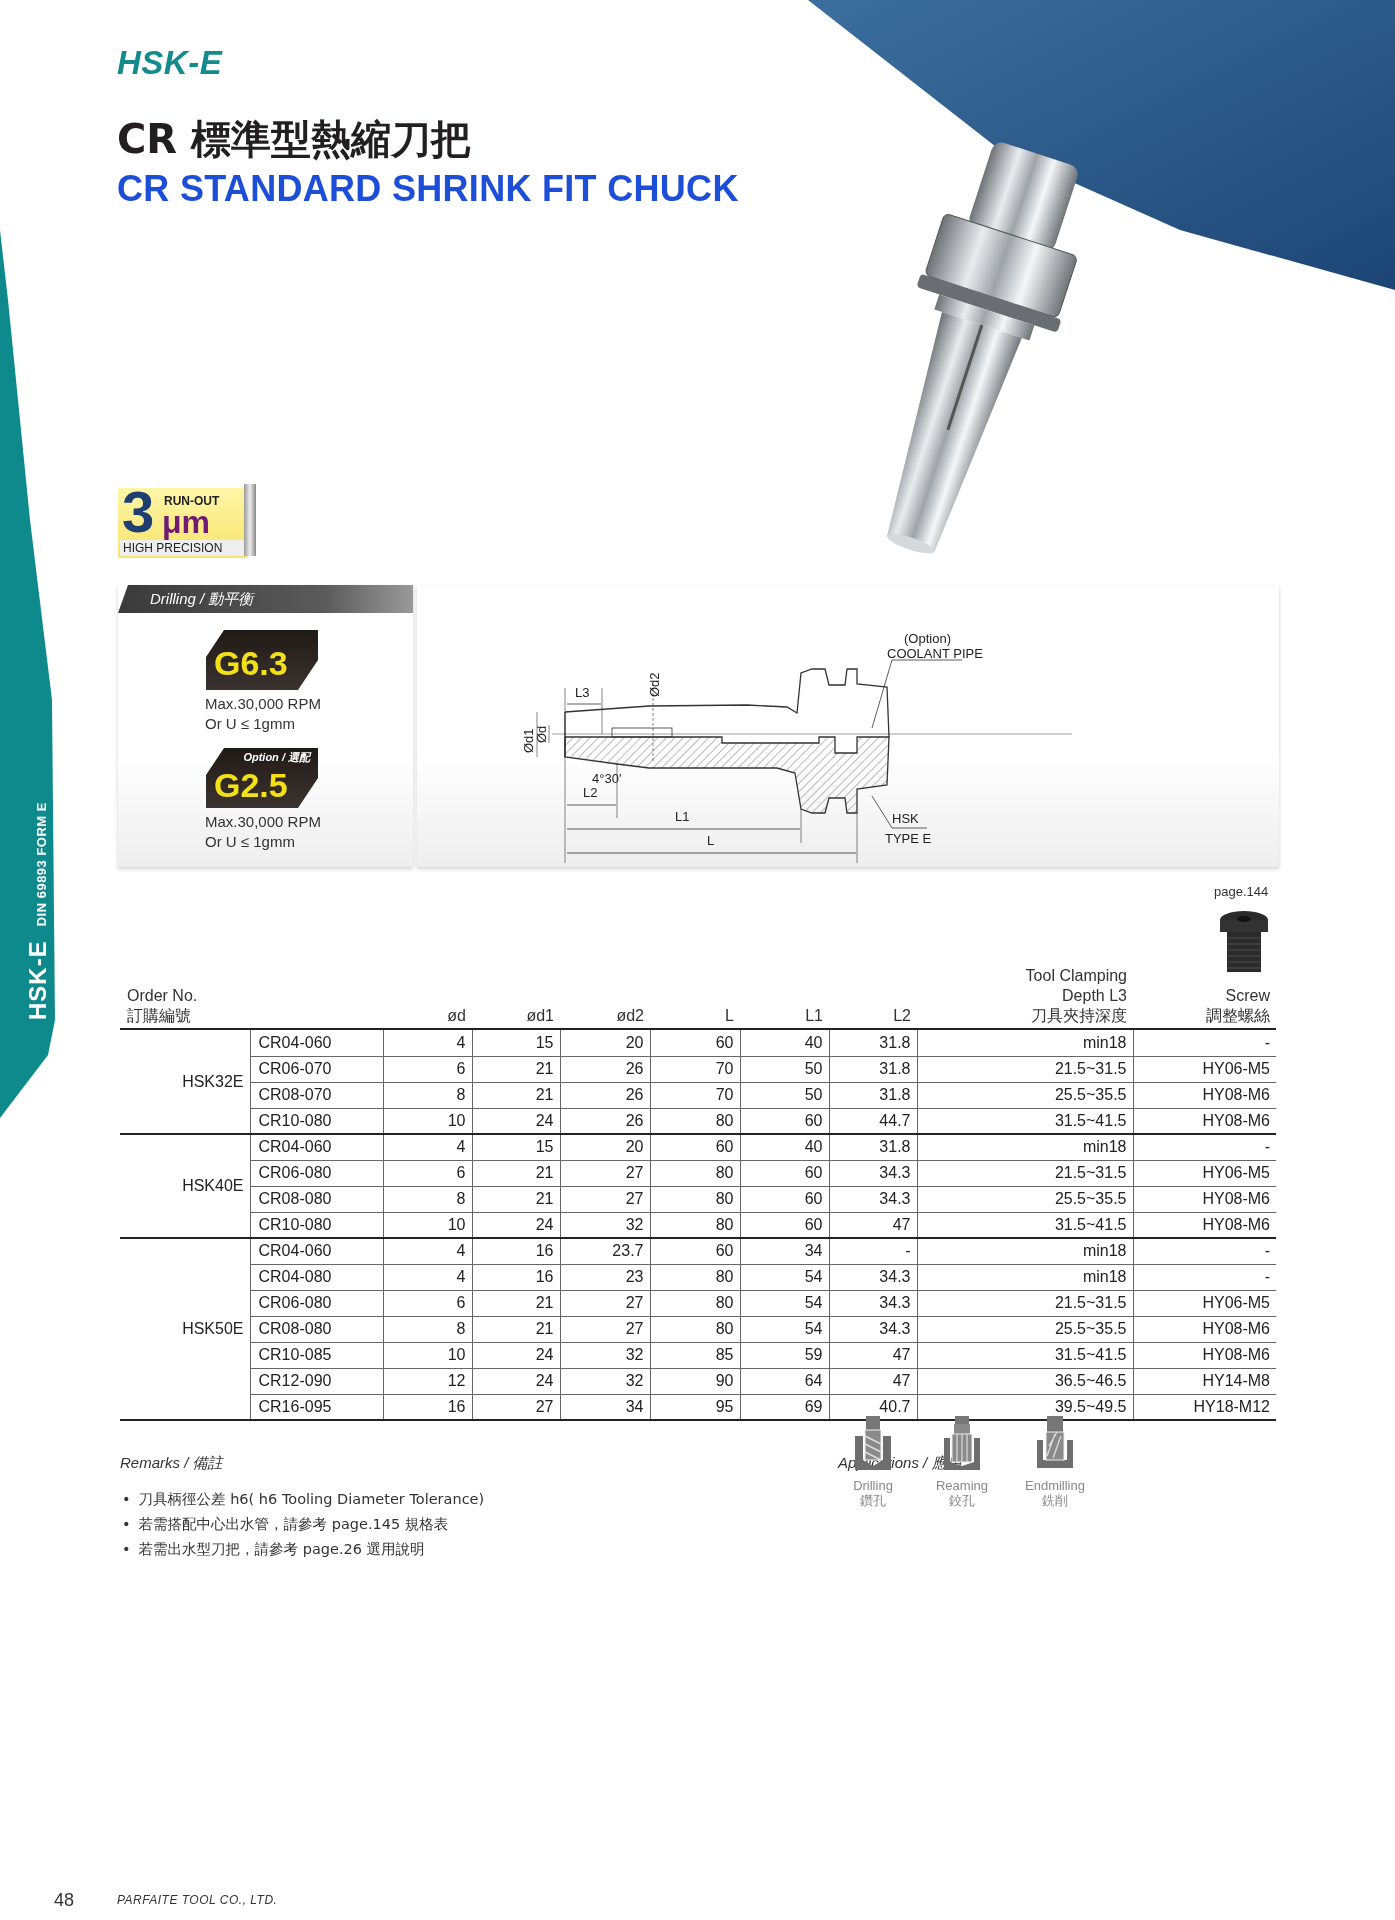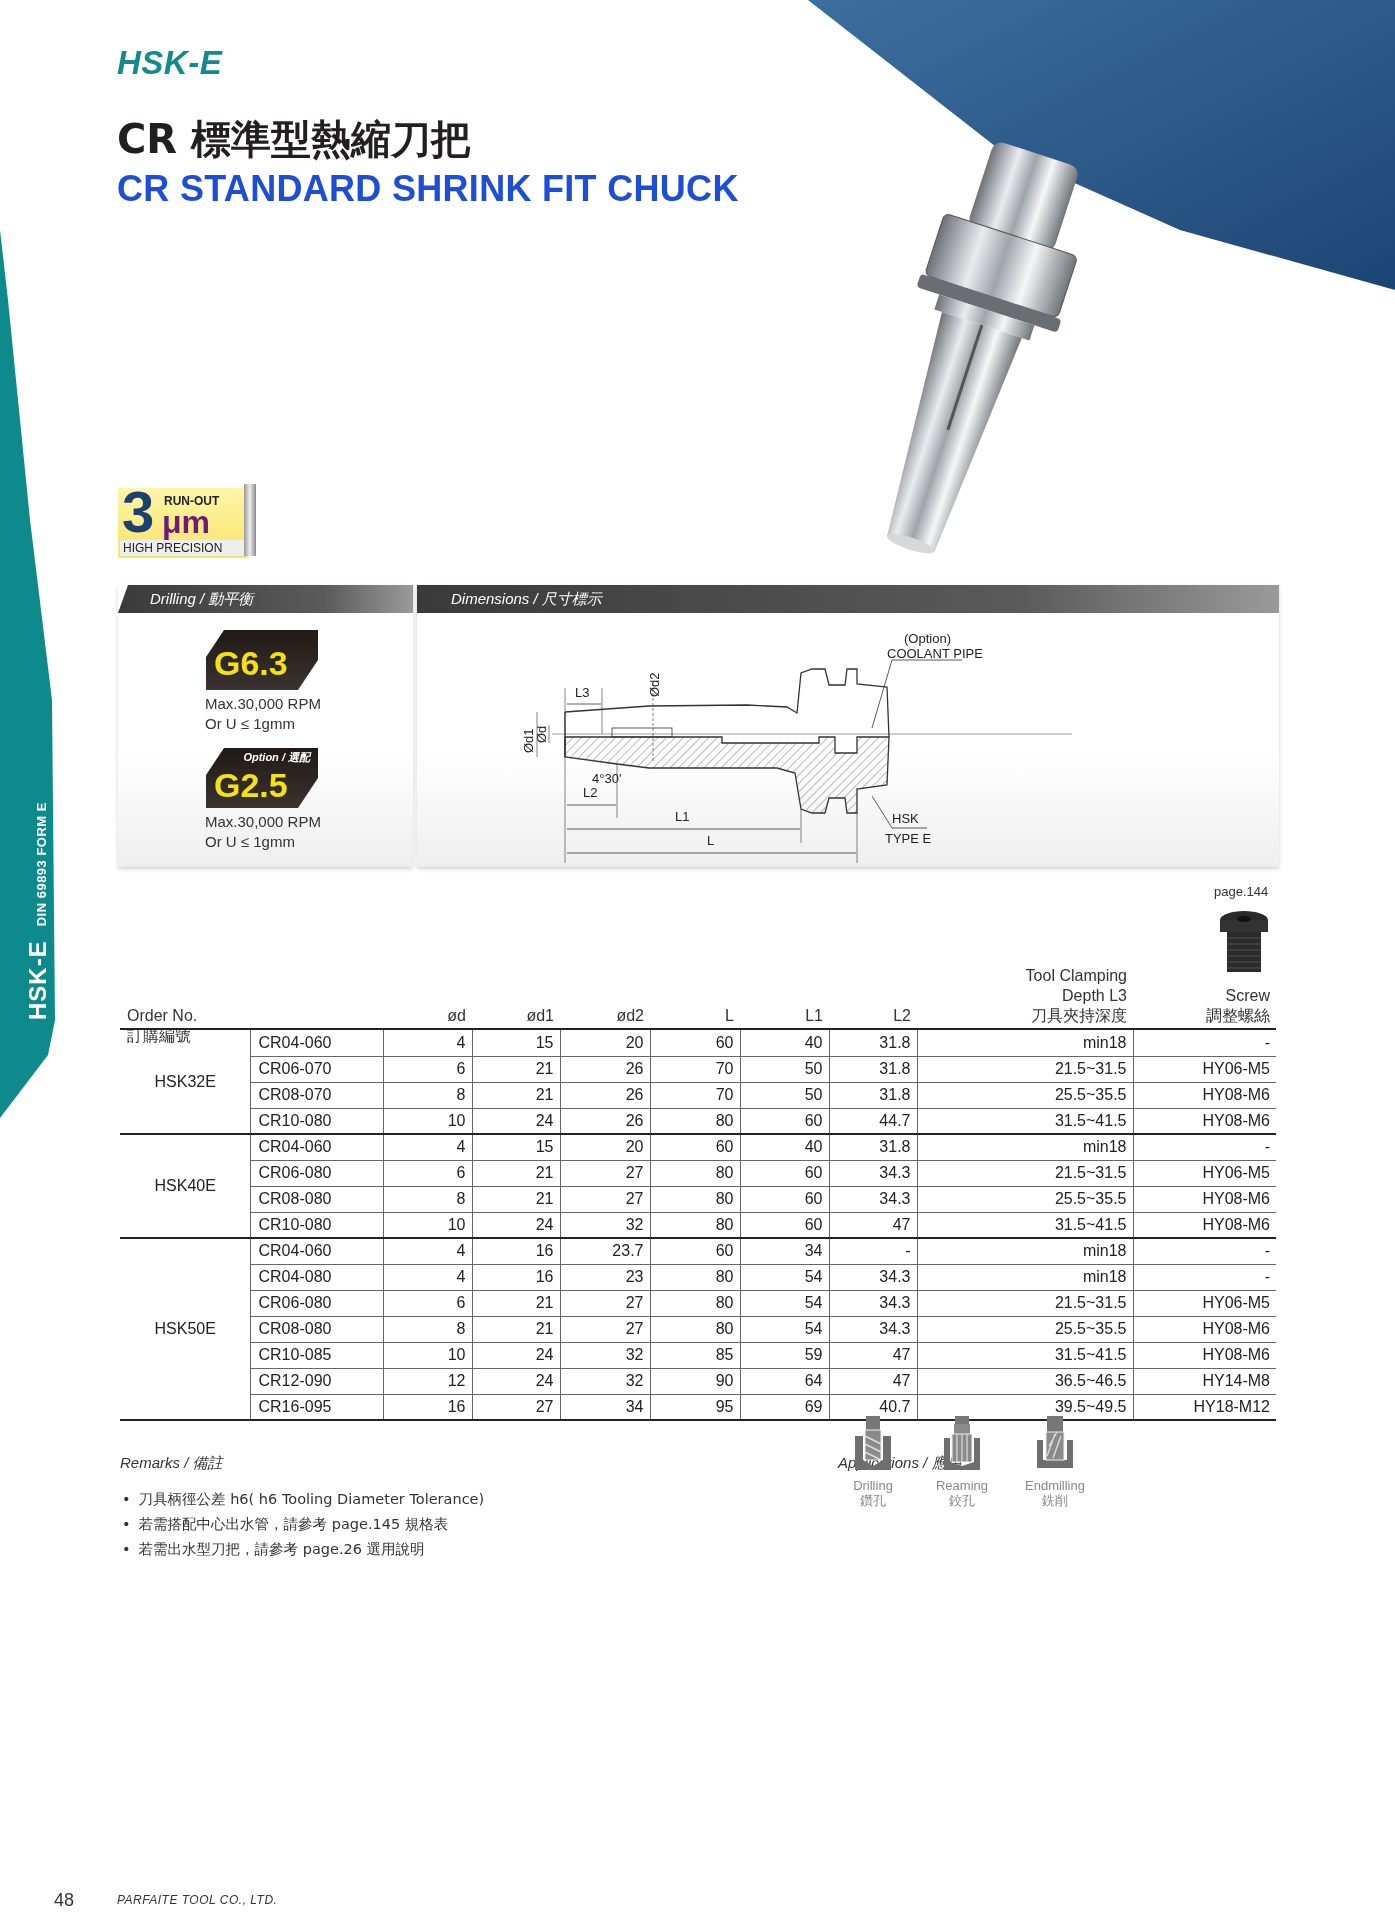--- a/index.html
+++ b/index.html
@@ -42,21 +42,21 @@
   .dim-svg { position: absolute; left: 0; top: 28px; width: 862px; height: 254px; }
 
   .page-ref { position: absolute; left: 1214px; top: 884px; font-family: "Liberation Sans", sans-serif; font-size: 13px; color: #333; }
   .screw-img { position: absolute; left: 1218px; top: 910px; width: 52px; height: 66px; }
 
   .th { position: absolute; font-family: "Liberation Sans", sans-serif; font-size: 16px; color: #333; line-height: 20px; text-align: right; }
   .th-left { text-align: left; }
 
   .tbl { position: absolute; left: 120px; top: 1030px; width: 1156px; border-collapse: collapse; font-family: "Liberation Sans", sans-serif; font-size: 16px; color: #222; }
   .tbl td { height: 26px; border-bottom: 1px solid #666; border-left: 1px solid #666; text-align: right; padding: 0 6px; line-height: 24px; white-space: nowrap; }
-  .tbl td.grp { border-left: none; text-align: center; padding-left: 7px; vertical-align: middle; border-bottom: 2px solid #222; }
+  .tbl td.grp { border-left: none; text-align: right; padding-left: 7px; vertical-align: middle; border-bottom: 2px solid #222; }
   .tbl td.code { text-align: left; padding-left: 8px; }
   .tbl tr.last td { border-bottom: 2px solid #222; }
   .tbl td.scr { border-left: 1px solid #666; }
   .tbl-topline { position: absolute; left: 120px; top: 1028px; width: 1156px; height: 2px; background: #222; }
 
   .remarks-title { position: absolute; left: 120px; top: 1454px; font-family: "Liberation Sans", sans-serif; font-style: italic; font-size: 15px; color: #333; }
   .remarks-list { position: absolute; left: 122px; top: 1487px; list-style: none; font-family: "DejaVu Sans", sans-serif; font-size: 14.5px; color: #333; line-height: 25px; }
   .remarks-list li::before { content: "•"; margin-right: 8px; }
 
   .apps-title { position: absolute; left: 838px; top: 1454px; font-family: "Liberation Sans", sans-serif; font-style: italic; font-size: 15px; color: #333; }
@@ -138,21 +138,20 @@
     <div class="gopt">Option / 選配</div>
     <div class="gval" style="top:16px;">G2.5</div>
   </div>
   <div class="gnote" style="left:87px; top:227px;">
     <div>Max.30,000 RPM</div>
     <div>Or U ≤ 1gmm</div>
   </div>
 </div>
 
 <div class="panel panel-dims">
-  <div class="panel-head">Dimensions / 尺寸標示</div>
   <svg class="dim-svg" viewBox="0 0 862 254" font-family="Liberation Sans, sans-serif" font-size="13" fill="none" stroke="#333">
     <defs>
       <pattern id="hatch" width="6" height="6" patternUnits="userSpaceOnUse" patternTransform="rotate(45)">
         <line x1="0" y1="0" x2="0" y2="6" stroke="#555" stroke-width="0.8"></line>
       </pattern>
     </defs>
 
     <line x1="135" y1="121" x2="655" y2="121" stroke="#777" stroke-width="0.7"></line>
 
     <polyline points="148,99 232,93 330,92 370,94 380,100 384,60 395,56 408,56 412,72 428,72 430,56 440,56 440,71 470,74 472,124" stroke-width="1.3"></polyline>
@@ -211,21 +210,21 @@
   <g stroke="#444" stroke-width="1.5">
     <line x1="9" y1="28" x2="43" y2="28"></line>
       <line x1="9" y1="34" x2="43" y2="34"></line>
     <line x1="9" y1="40" x2="43" y2="40"></line>
       <line x1="9" y1="46" x2="43" y2="46"></line>
     <line x1="9" y1="52" x2="43" y2="52"></line>
       <line x1="9" y1="58" x2="43" y2="58"></line>
   </g>
 </svg>
 
-<div class="th th-left" style="left:127px; top:986px;margin-top:20px;">
+<div class="th th-left" style="left:127px; top:986px;">
   <div>Order No.</div>
   <div>訂購編號</div>
 </div>
 <div class="th" style="left:383px; width:83px; top:1006px;">ød</div>
 <div class="th" style="left:472px; width:82px; top:1006px;">ød1</div>
 <div class="th" style="left:560px; width:84px; top:1006px;">ød2</div>
 <div class="th" style="left:650px; width:84px; top:1006px;">L</div>
 <div class="th" style="left:740px; width:83px; top:1006px;">L1</div>
 <div class="th" style="left:829px; width:82px; top:1006px;">L2</div>
 <div class="th" style="left:917px; width:210px; top:966px;">

